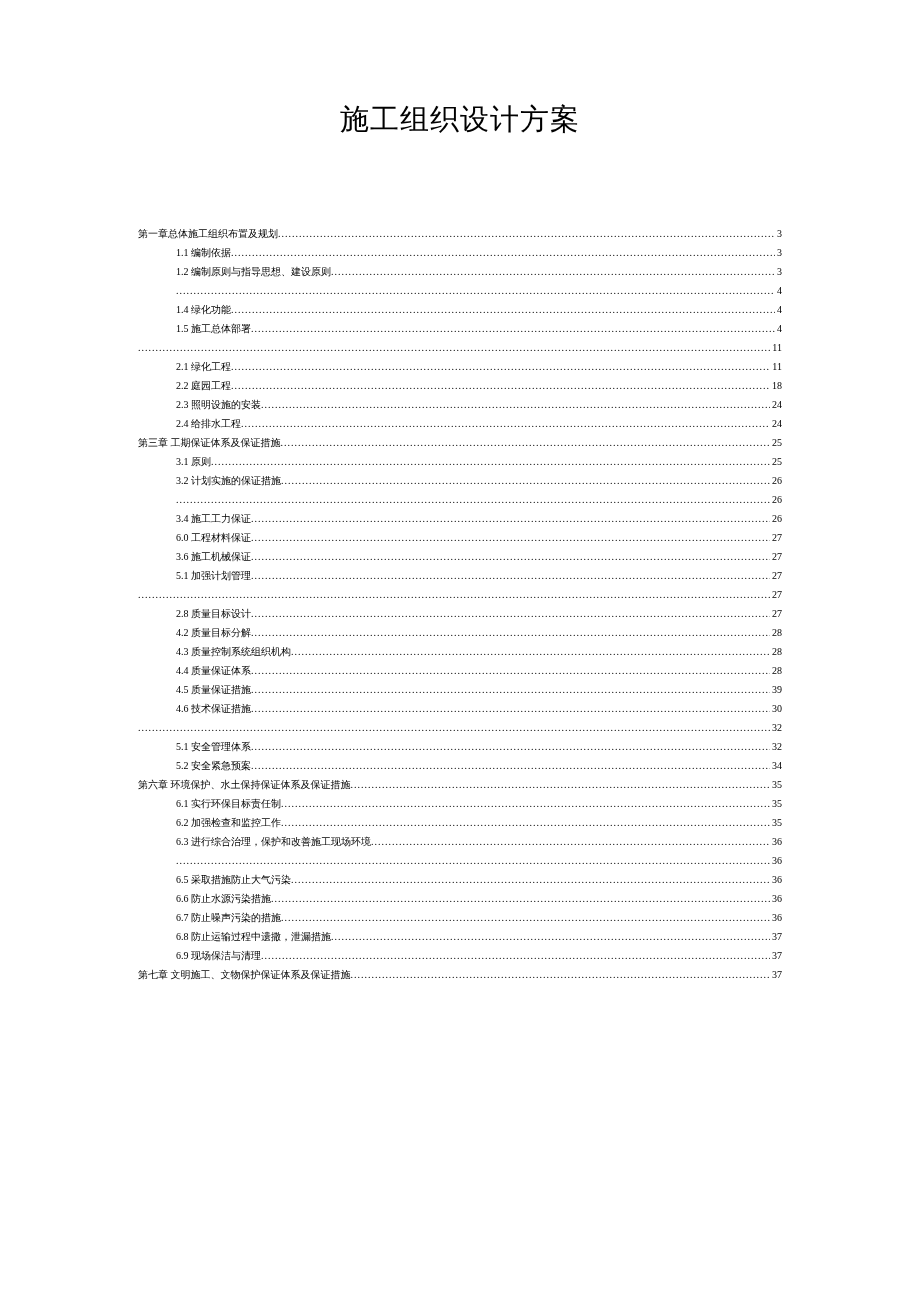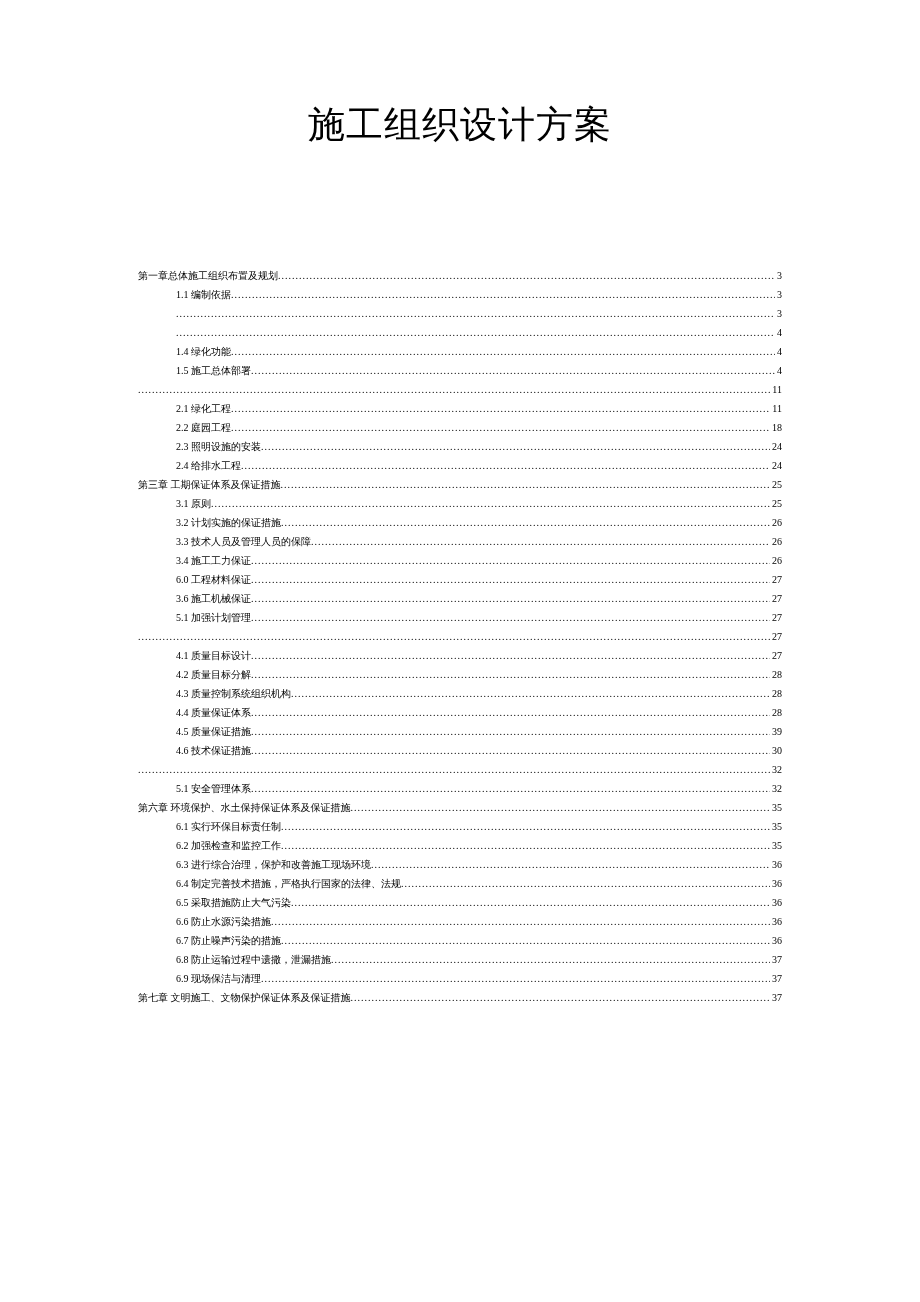--- a/index.html
+++ b/index.html
@@ -6,24 +6,24 @@
     body {
       width: 920px;
       min-height: 1302px;
       background: #fff;
       font-family: "SimSun", "宋体", serif;
       padding: 100px 138px 60px 138px;
       color: #000;
     }
     .title {
       text-align: center;
-      font-size: 37px;
+      font-size: 29px;
       font-family: "SimSun", "宋体", serif;
       font-weight: normal;
-      margin-bottom: 116px;
+      margin-bottom: 84px;
       letter-spacing: 1px;
     }
     .toc {
       font-size: 10px;
       line-height: 1.9;
     }
     .toc-line {
       display: flex;
       align-items: baseline;
       white-space: nowrap;
@@ -62,20 +62,21 @@
       <span class="toc-label">第一章总体施工组织布置及规划</span>
       <span class="toc-dots"></span>
       <span class="toc-page">3</span>
     </div>
     <div class="toc-line level-2">
       <span class="toc-label">1.1 编制依据</span>
       <span class="toc-dots"></span>
       <span class="toc-page">3</span>
     </div>
     <div class="toc-line level-2">
+      <span class="toc-label">1.2 编制原则与指导思想、建设原则</span>
       <span class="toc-dots"></span>
       <span class="toc-page">3</span>
     </div>
     <div class="toc-line level-2">
       <span class="toc-dots"></span>
       <span class="toc-page">4</span>
     </div>
     <div class="toc-line level-2">
       <span class="toc-label">1.4 绿化功能</span>
       <span class="toc-dots"></span>
@@ -119,21 +120,20 @@
       <span class="toc-label">3.1 原则</span>
       <span class="toc-dots"></span>
       <span class="toc-page">25</span>
     </div>
     <div class="toc-line level-2">
       <span class="toc-label">3.2 计划实施的保证措施</span>
       <span class="toc-dots"></span>
       <span class="toc-page">26</span>
     </div>
     <div class="toc-line level-2">
-      <span class="toc-label">3.3 技术人员及管理人员的保障</span>
       <span class="toc-dots"></span>
       <span class="toc-page">26</span>
     </div>
     <div class="toc-line level-2">
       <span class="toc-label">3.4 施工工力保证</span>
       <span class="toc-dots"></span>
       <span class="toc-page">26</span>
     </div>
     <div class="toc-line level-2">
       <span class="toc-label">6.0 工程材料保证</span>
@@ -148,21 +148,21 @@
     <div class="toc-line level-2">
       <span class="toc-label">5.1 加强计划管理</span>
       <span class="toc-dots"></span>
       <span class="toc-page">27</span>
     </div>
     <div class="toc-line level-1">
       <span class="toc-dots"></span>
       <span class="toc-page">27</span>
     </div>
     <div class="toc-line level-2">
-      <span class="toc-label">4.1 质量目标设计</span>
+      <span class="toc-label">2.8 质量目标设计</span>
       <span class="toc-dots"></span>
       <span class="toc-page">27</span>
     </div>
     <div class="toc-line level-2">
       <span class="toc-label">4.2 质量目标分解</span>
       <span class="toc-dots"></span>
       <span class="toc-page">28</span>
     </div>
     <div class="toc-line level-2">
       <span class="toc-label">4.3 质量控制系统组织机构</span>
@@ -186,20 +186,25 @@
     </div>
     <div class="toc-line level-1">
       <span class="toc-dots"></span>
       <span class="toc-page">32</span>
     </div>
     <div class="toc-line level-2">
       <span class="toc-label">5.1 安全管理体系</span>
       <span class="toc-dots"></span>
       <span class="toc-page">32</span>
     </div>
+    <div class="toc-line level-2">
+      <span class="toc-label">5.2 安全紧急预案</span>
+      <span class="toc-dots"></span>
+      <span class="toc-page">34</span>
+    </div>
     <div class="toc-line level-1">
       <span class="toc-label">第六章 环境保护、水土保持保证体系及保证措施</span>
       <span class="toc-dots"></span>
       <span class="toc-page">35</span>
     </div>
     <div class="toc-line level-2">
       <span class="toc-label">6.1 实行环保目标责任制</span>
       <span class="toc-dots"></span>
       <span class="toc-page">35</span>
     </div>
@@ -207,21 +212,20 @@
       <span class="toc-label">6.2 加强检查和监控工作</span>
       <span class="toc-dots"></span>
       <span class="toc-page">35</span>
     </div>
     <div class="toc-line level-2">
       <span class="toc-label">6.3 进行综合治理，保护和改善施工现场环境</span>
       <span class="toc-dots"></span>
       <span class="toc-page">36</span>
     </div>
     <div class="toc-line level-2">
-      <span class="toc-label">6.4 制定完善技术措施，严格执行国家的法律、法规</span>
       <span class="toc-dots"></span>
       <span class="toc-page">36</span>
     </div>
     <div class="toc-line level-2">
       <span class="toc-label">6.5 采取措施防止大气污染</span>
       <span class="toc-dots"></span>
       <span class="toc-page">36</span>
     </div>
     <div class="toc-line level-2">
       <span class="toc-label">6.6 防止水源污染措施</span>

